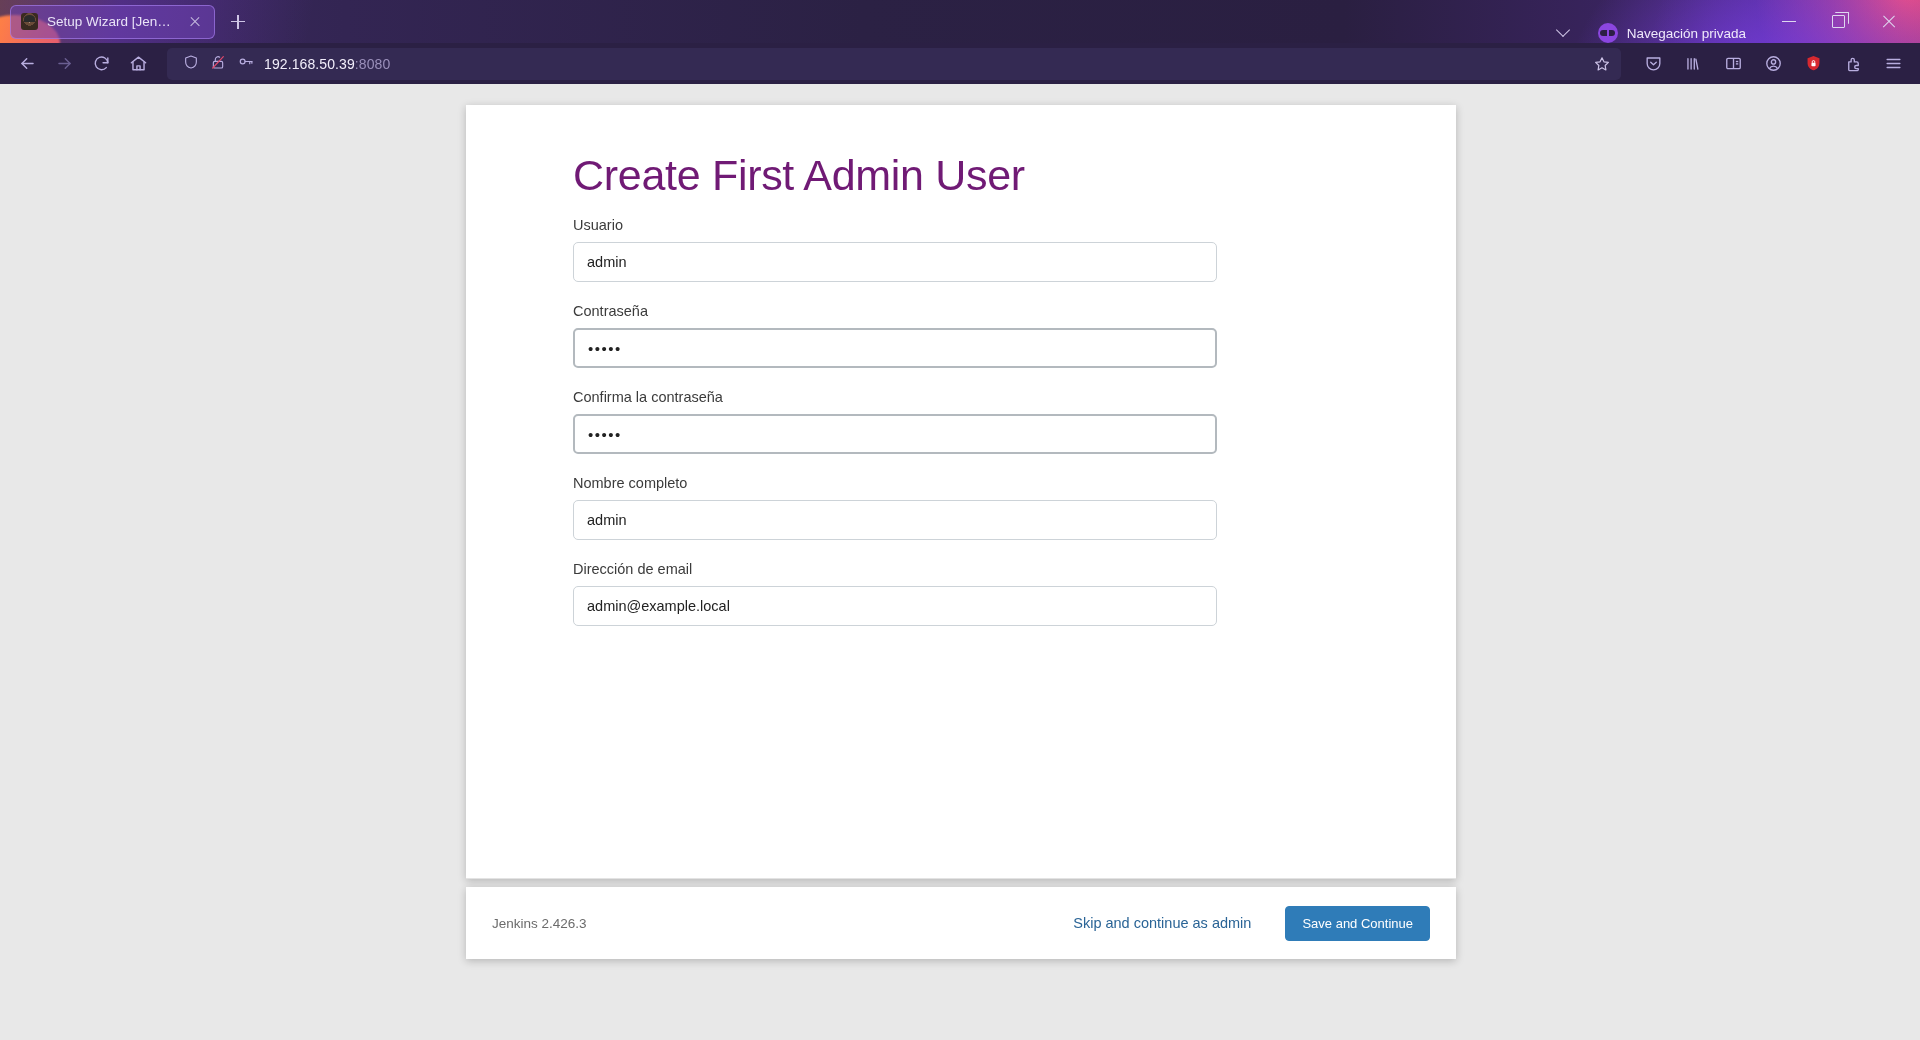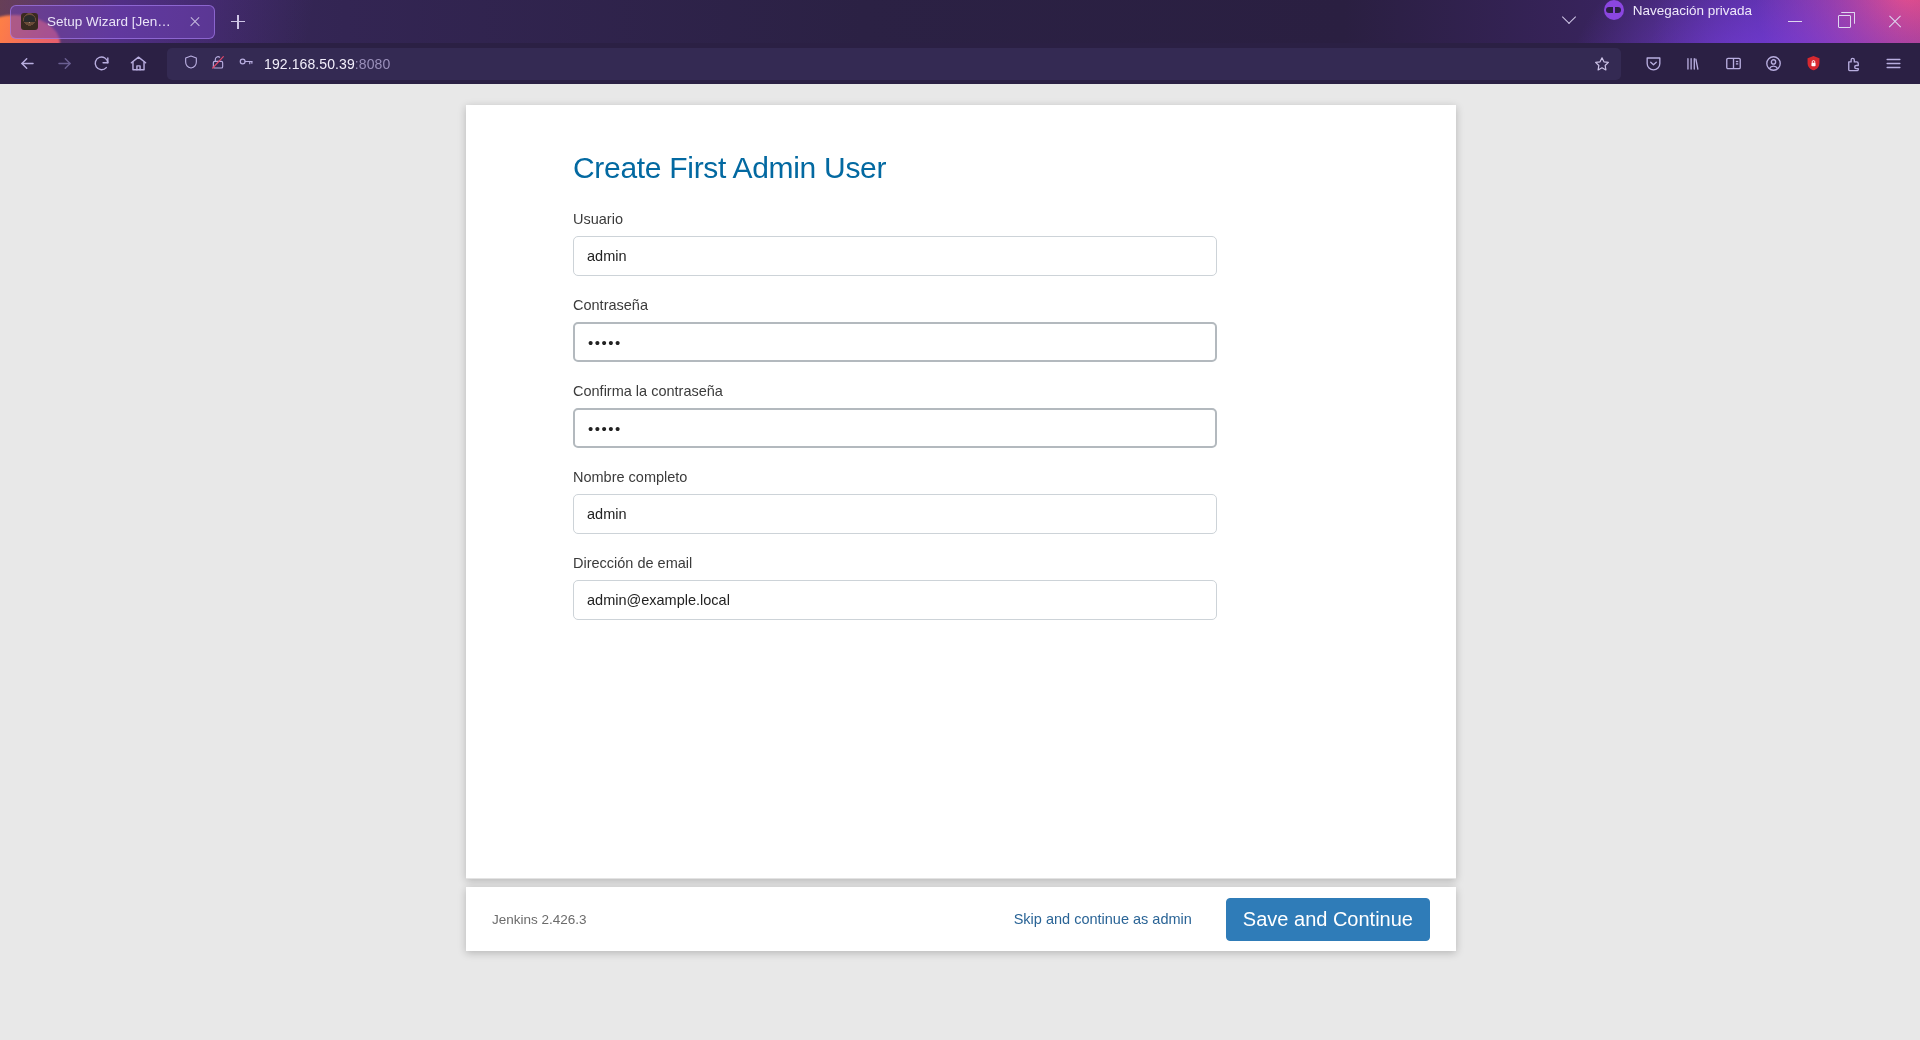--- a/index.html
+++ b/index.html
@@ -77,22 +77,22 @@
   .tab-close::after  { transform: rotate(-45deg); }
 
   .newtab { width: 32px; height: 32px; position: relative; margin-left: 7px; }
   .newtab::before, .newtab::after {
     content: ""; position: absolute; background: #cfc6e6;
   }
   .newtab::before { left: 9px; top: 15.3px; width: 14px; height: 1.6px; }
   .newtab::after  { left: 15.2px; top: 9px; width: 1.6px; height: 14px; }
 
   .title-right {
-    margin-left: auto; display: flex; align-items: flex-start; gap: 4px; z-index: 2;
-    padding-right: 2px;
+    margin-left: auto; display: flex; align-items: flex-end; gap: 4px; z-index: 2;
+    padding-right: 8px;
   }
   .chev-btn { width: 40px; height: 30px; position: relative; }
   .chev-btn::after {
     content: ""; position: absolute; left: 14px; top: 12px;
     width: 9px; height: 9px;
     border-right: 1.6px solid #cfc6e6; border-bottom: 1.6px solid #cfc6e6;
     transform: rotate(45deg);
   }
   .pb-indicator {
     display: flex; align-items: center; gap: 9px;
@@ -174,25 +174,25 @@
     padding: 0 26px;
     border-bottom: 1px solid #e3e3e3;
     font-size: 17px;
     color: #333;
   }
   .card-body {
     height: 773px;
     padding: 46px 0 0 0;
   }
   .h1 {
-    font-size: 30px;
+    font-size: 43px;
     font-weight: 400;
-    color: #0369a1;
+    color: #701a75;
     letter-spacing: -0.3px;
-    margin: 0 0 26px 107px;
+    margin: 0 0 17px 107px;
   }
   .form { margin-left: 107px; width: 644px; }
   .field { margin-bottom: 21px; }
   .field-label {
     font-size: 14.5px;
     color: #3b3b3b;
     margin-bottom: 9px;
   }
   .field-input {
     width: 644px;
@@ -208,38 +208,38 @@
   }
   .field-input.pw {
     border: 2px solid #b3b9be;
     letter-spacing: 1.5px;
     font-size: 15px;
   }
   .divider { height: 1px; background: #e3e3e3; }
 
   .card-foot {
     background: #ffffff;
-    height: 64px;
+    height: 72px;
     display: flex; align-items: center;
     padding: 0 26px;
     box-shadow: 0 2px 8px rgba(0,0,0,0.22);
     margin-top: 8px;
   }
   .version { font-size: 13.5px; color: #6b6b6b; }
   .foot-right { margin-left: auto; display: flex; align-items: center; gap: 34px; }
   .skip-link {
     font-size: 14.5px;
     color: #2a6496;
     text-decoration: none;
   }
   .primary-btn {
     background: #2f7cb8;
     border: 1px solid #2f7cb8;
     color: #ffffff;
-    font-size: 20px;
+    font-size: 13px;
     padding: 9px 16px;
     border-radius: 4px;
     font-family: "Liberation Sans", sans-serif;
     cursor: pointer;
   }
 </style>
 </head>
 <body>
 
 <div id="browser">

